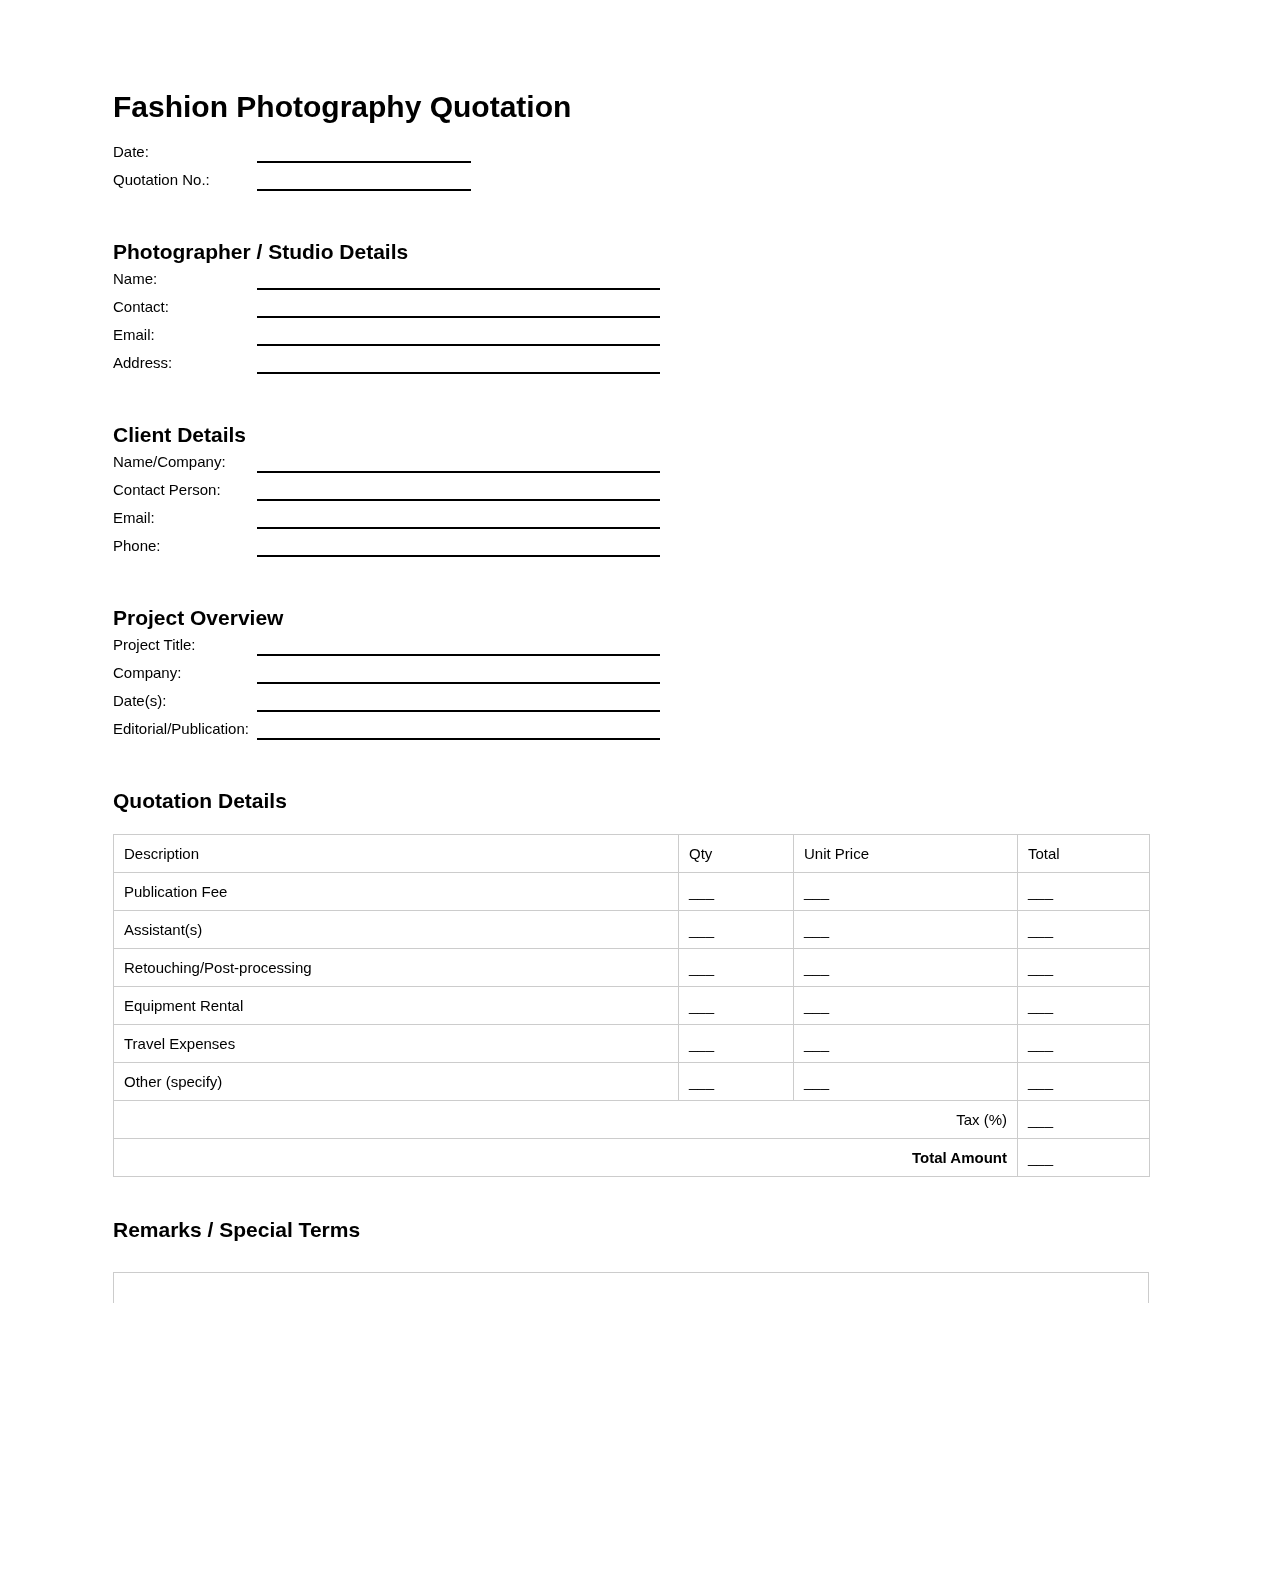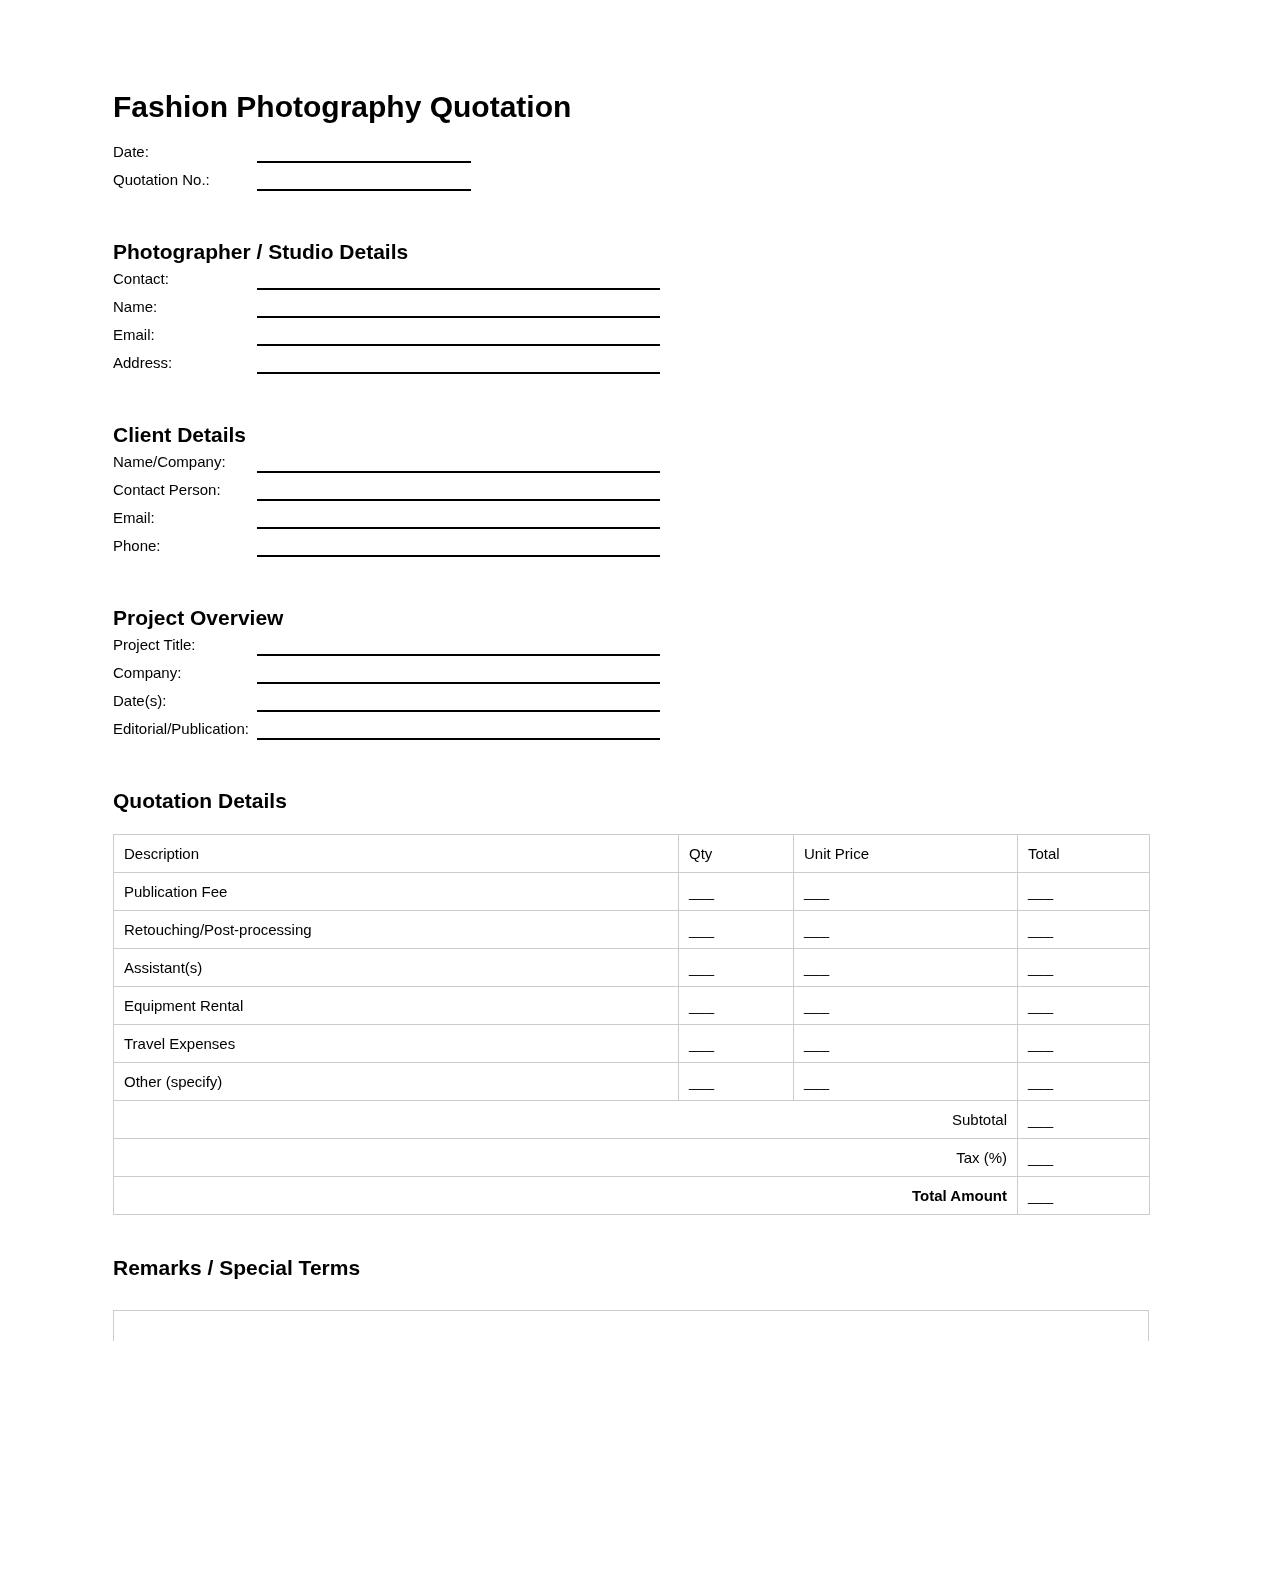--- a/index.html
+++ b/index.html
@@ -95,25 +95,25 @@
     <div class="field-row">
       <span class="field-label">Quotation No.:</span>
       <span class="field-line"></span>
     </div>
   </div>
 
   <section>
     <h2>Photographer / Studio Details</h2>
     <div class="fields">
       <div class="field-row">
+        <span class="field-label">Name:</span>
+        <span class="field-line"></span>
+      </div>
+      <div class="field-row">
         <span class="field-label">Contact:</span>
-        <span class="field-line"></span>
-      </div>
-      <div class="field-row">
-        <span class="field-label">Name:</span>
         <span class="field-line"></span>
       </div>
       <div class="field-row">
         <span class="field-label">Email:</span>
         <span class="field-line"></span>
       </div>
       <div class="field-row">
         <span class="field-label">Address:</span>
         <span class="field-line"></span>
       </div>
@@ -182,51 +182,47 @@
         </tr>
       </thead>
       <tbody>
         <tr>
           <td>Publication Fee</td>
           <td>___</td>
           <td>___</td>
           <td>___</td>
         </tr>
         <tr>
+          <td>Assistant(s)</td>
+          <td>___</td>
+          <td>___</td>
+          <td>___</td>
+        </tr>
+        <tr>
           <td>Retouching/Post-processing</td>
           <td>___</td>
           <td>___</td>
           <td>___</td>
         </tr>
         <tr>
-          <td>Assistant(s)</td>
-          <td>___</td>
-          <td>___</td>
-          <td>___</td>
-        </tr>
-        <tr>
           <td>Equipment Rental</td>
           <td>___</td>
           <td>___</td>
           <td>___</td>
         </tr>
         <tr>
           <td>Travel Expenses</td>
           <td>___</td>
           <td>___</td>
           <td>___</td>
         </tr>
         <tr>
           <td>Other (specify)</td>
           <td>___</td>
           <td>___</td>
-          <td>___</td>
-        </tr>
-        <tr>
-          <td class="sum-label" colspan="3">Subtotal</td>
           <td>___</td>
         </tr>
         <tr>
           <td class="sum-label" colspan="3">Tax (%)</td>
           <td>___</td>
         </tr>
         <tr>
           <td class="sum-label bold" colspan="3">Total Amount</td>
           <td>___</td>
         </tr>

